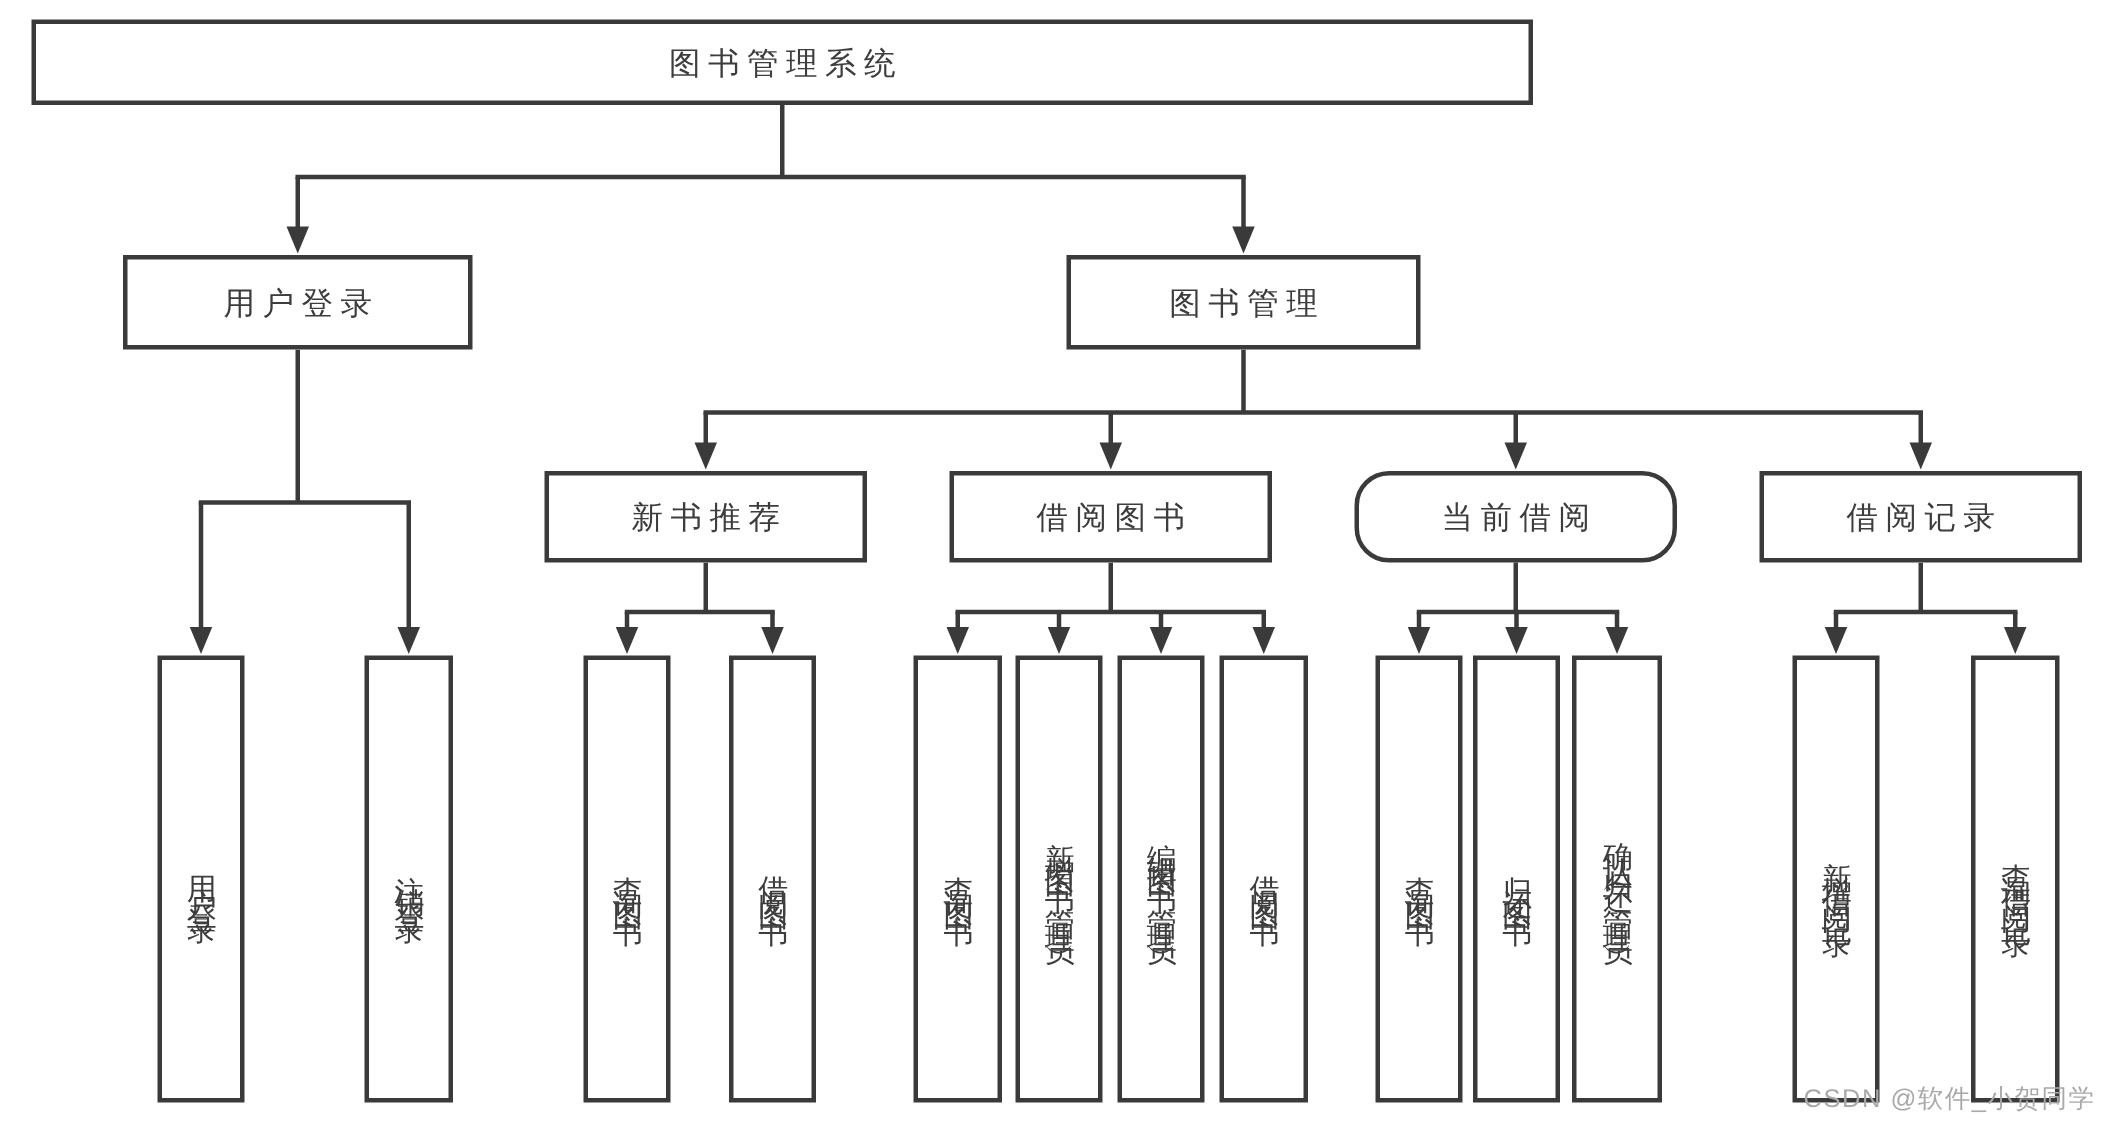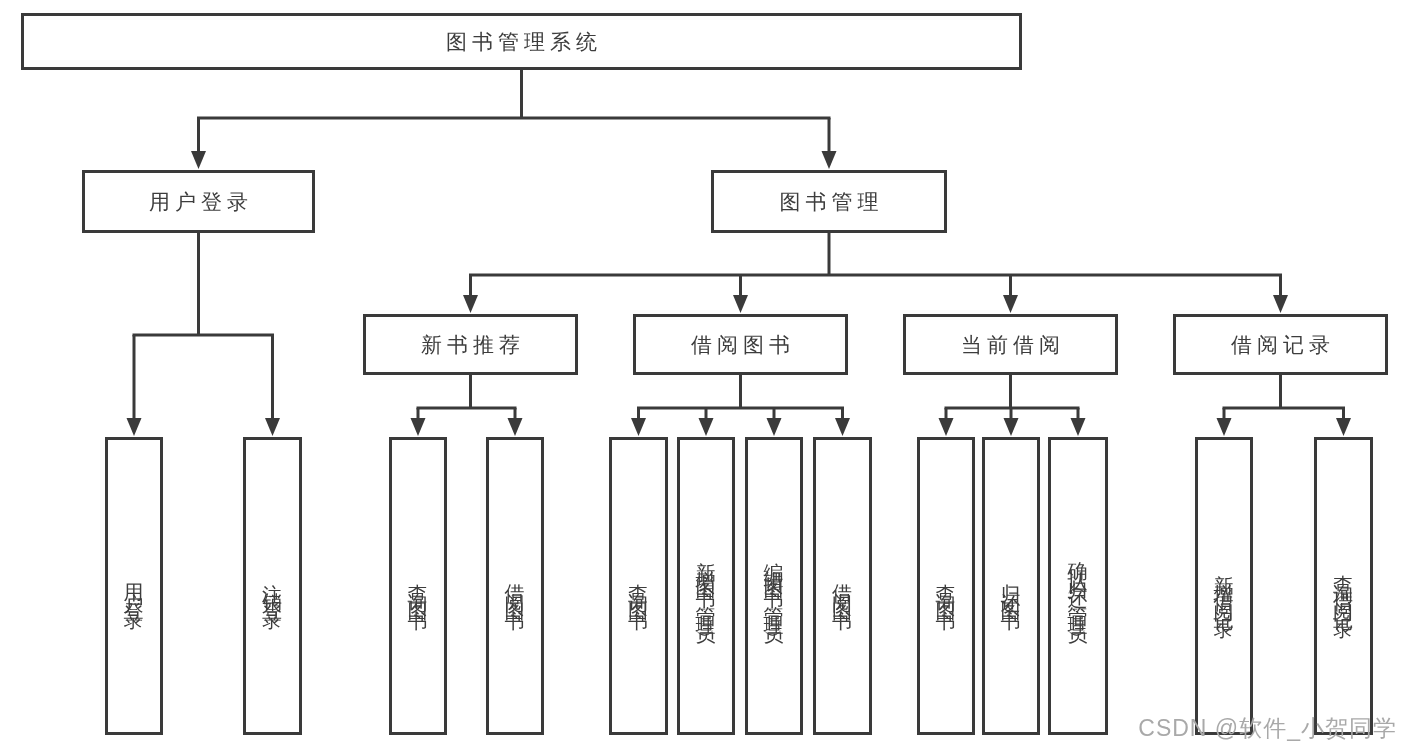--- a/index.html
+++ b/index.html
@@ -43,21 +43,21 @@
     text-orientation: mixed;
     font-size: 20px;
     letter-spacing: 9px;
     line-height: 1;
     white-space: nowrap;
   }
   #watermark {
     position: absolute;
     right: 8px;
     bottom: 3px;
-    font-size: 23px;
+    font-size: 17px;
     color: #a9a9a9;
     letter-spacing: 1px;
     z-index: 5;
     white-space: nowrap;
   }
 </style>
 </head>
 <body>
 
 <div id="canvas">
@@ -124,21 +124,21 @@
       </div>
       <div class="node horizontal" style="left: 711px; top: 170px; width: 236px; height: 63px; border-color: rgb(58, 58, 58); text-align: right;">
         <span class="label">图书管理</span>
       </div>
       <div class="node horizontal" style="left: 363px; top: 314px; width: 215px; height: 61px; border-color: rgb(58, 58, 58);">
         <span class="label">新书推荐</span>
       </div>
       <div class="node horizontal" style="left: 633px; top: 314px; width: 215px; height: 61px; border-color: rgb(58, 58, 58);">
         <span class="label">借阅图书</span>
       </div>
-      <div class="node horizontal" style="left: 903px; top: 314px; width: 215px; height: 61px; border-color: rgb(58, 58, 58);">
+      <div class="node horizontal" style="left: 903px; top: 314px; width: 215px; height: 61px; border-color: rgb(58, 58, 58); border-radius: 23px;">
         <span class="label">当前借阅</span>
       </div>
       <div class="node horizontal" style="left: 1173px; top: 314px; width: 215px; height: 61px; border-color: rgb(58, 58, 58); text-align: right;">
         <span class="label">借阅记录</span>
       </div>
       <div class="node vertical" style="left: 105px; top: 437px; width: 58px; height: 298px; border-color: rgb(58, 58, 58);">
         <span class="label">用户登录</span>
       </div>
       <div class="node vertical" style="left: 243px; top: 437px; width: 59px; height: 298px; border-color: rgb(58, 58, 58);">
         <span class="label">注销登录</span>

